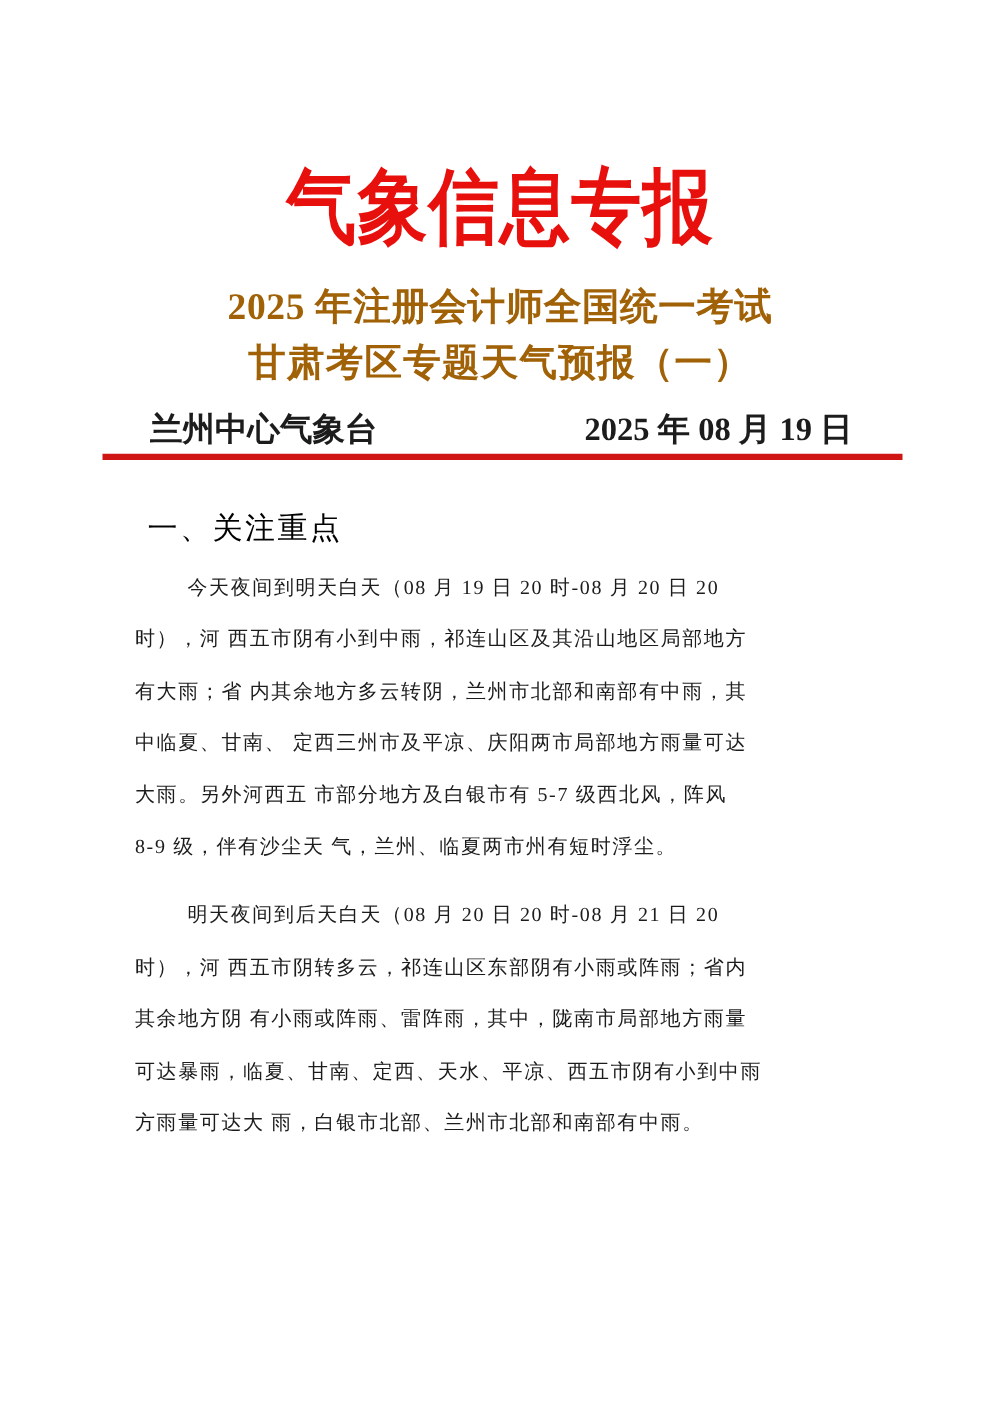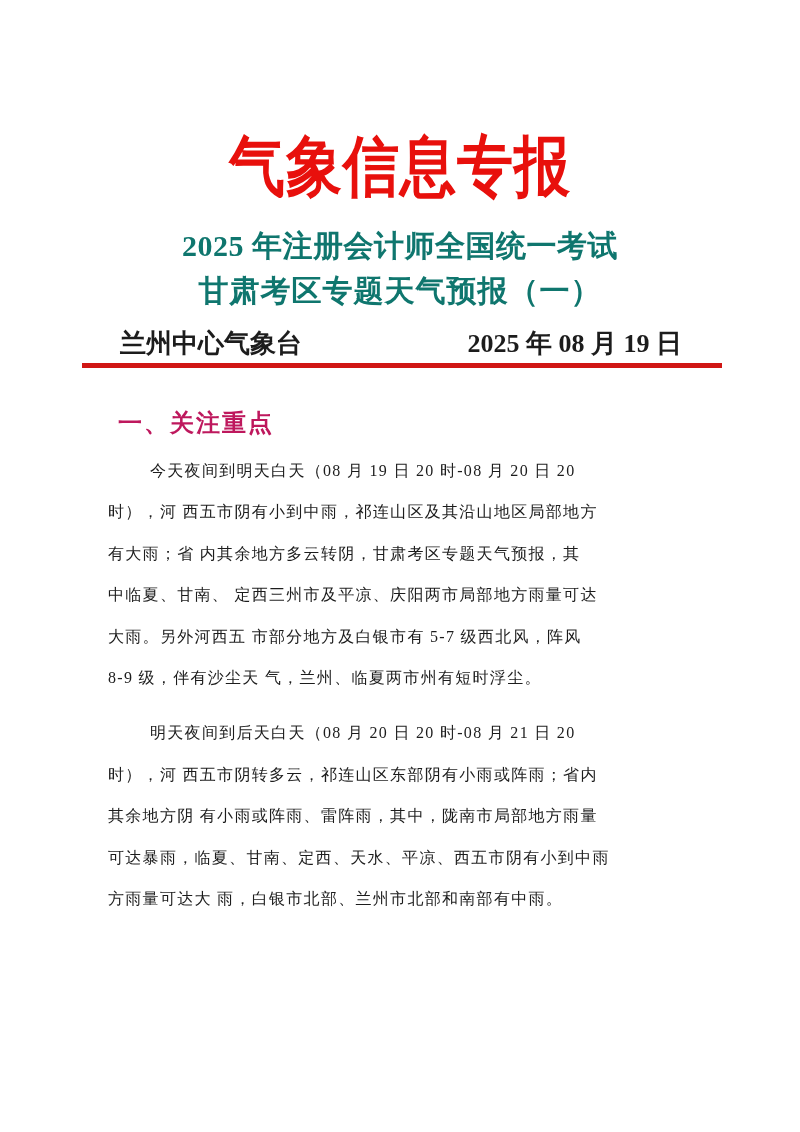--- a/index.html
+++ b/index.html
@@ -24,21 +24,21 @@
     font-weight: bold;
     color: #e8100c;
     line-height: 86px;
     letter-spacing: 1px;
     transform: scaleY(1.18);
     transform-origin: center;
   }
   .subtitle {
     text-align: center;
     font-weight: bold;
-    color: #0f766e;
+    color: #a16207;
     font-size: 30px;
   }
   .subtitle.s1 { margin-top: 14px; line-height: 44px; letter-spacing: 0.5px; }
   .subtitle.s2 { line-height: 46px; letter-spacing: 1px; }
   .meta-row {
     display: flex;
     justify-content: space-between;
     align-items: flex-end;
     margin: 14px 118px 0 120px;
     font-size: 26px;
@@ -46,24 +46,24 @@
     font-weight: bold;
   }
   .rule {
     height: 5px;
     background: #d01614;
     margin: 3px 78px 0 82px;
   }
   .section-heading {
     margin: 40px 0 0 118px;
     font-size: 24px;
-    font-weight: bold;
+    font-weight: normal;
     line-height: 30px;
     letter-spacing: 2px;
-    color: #be185d;
+    color: #000000;
   }
   .paras {
     margin: 12px 90px 0 108px;
   }
   .para { margin: 0 0 14px 0; }
   .para:last-child { margin-bottom: 0; }
   .line {
     font-size: 16px;
     line-height: 41.4px;
     letter-spacing: 1.3px;
@@ -89,21 +89,21 @@
   </div>
 
   <div class="rule"></div>
 
   <div class="section-heading">一、关注重点</div>
 
   <div class="paras">
       <div class="para">
         <div class="line first">今天夜间到明天白天（08 月 19 日 20 时-08 月 20 日 20</div>
         <div class="line">时），河 西五市阴有小到中雨，祁连山区及其沿山地区局部地方</div>
-        <div class="line">有大雨；省 内其余地方多云转阴，甘肃考区专题天气预报，其</div>
+        <div class="line">有大雨；省 内其余地方多云转阴，兰州市北部和南部有中雨，其</div>
         <div class="line">中临夏、甘南、 定西三州市及平凉、庆阳两市局部地方雨量可达</div>
         <div class="line">大雨。另外河西五 市部分地方及白银市有 5-7 级西北风，阵风</div>
         <div class="line">8-9 级，伴有沙尘天 气，兰州、临夏两市州有短时浮尘。</div>
       </div>
       <div class="para">
         <div class="line first">明天夜间到后天白天（08 月 20 日 20 时-08 月 21 日 20</div>
         <div class="line">时），河 西五市阴转多云，祁连山区东部阴有小雨或阵雨；省内</div>
         <div class="line">其余地方阴 有小雨或阵雨、雷阵雨，其中，陇南市局部地方雨量</div>
         <div class="line">可达暴雨，临夏、甘南、定西、天水、平凉、西五市阴有小到中雨</div>
         <div class="line">方雨量可达大 雨，白银市北部、兰州市北部和南部有中雨。</div>

